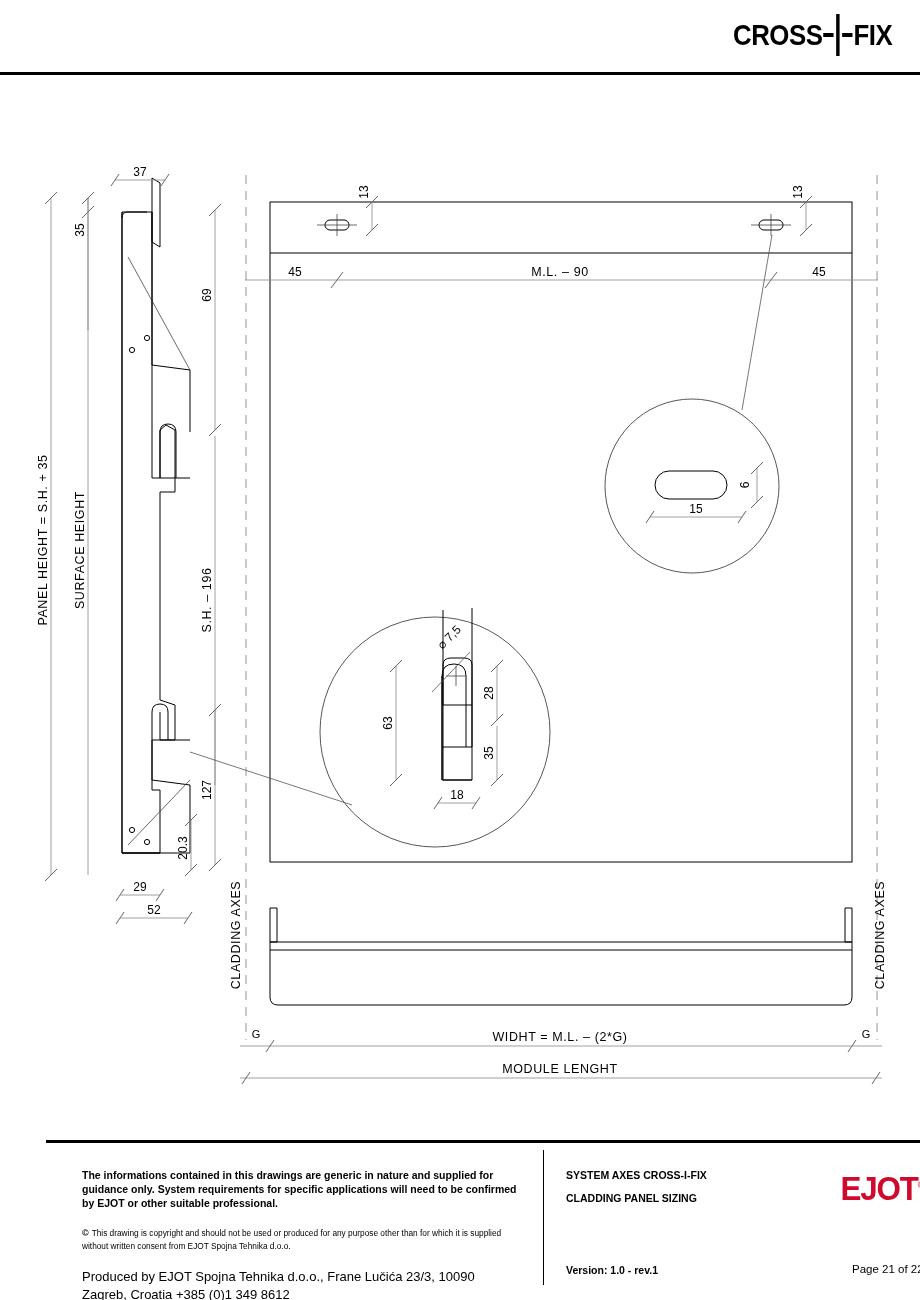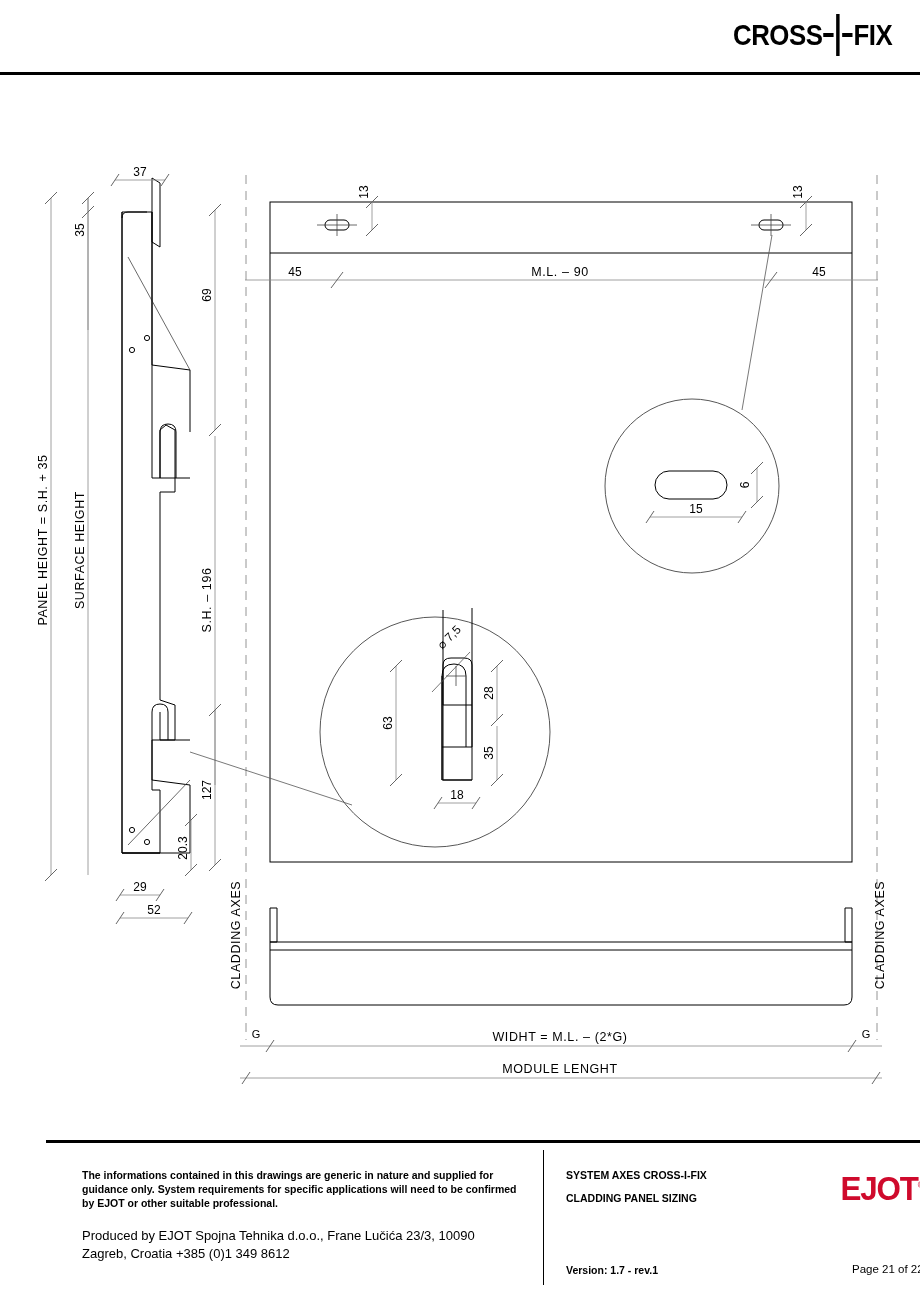--- a/index.html
+++ b/index.html
@@ -438,25 +438,28 @@
 
     </svg>
   </div>
 
   <div id="footer">
     <div id="footer-rule"></div>
     <div id="footer-divider"></div>
 
     <div id="footer-left">
       <p id="disclaimer-main">The informations contained in this drawings are generic in nature and supplied for guidance only. System requirements for specific applications will need to be confirmed by EJOT or other suitable professional.</p>
+      <p id="copyright-block">
+        <span class="csym">©</span><span>This drawing is copyright and should not be used or produced for any purpose other than for which it is supplied without written consent from EJOT Spojna Tehnika d.o.o.</span>
+      </p>
       <p id="produced-line">Produced by EJOT Spojna Tehnika d.o.o., Frane Lučića 23/3, 10090 Zagreb, Croatia +385 (0)1 349 8612</p>
     </div>
 
     <div id="footer-right">
       <div class="tb-line">SYSTEM AXES CROSS-I-FIX</div>
       <div class="tb-line" id="tb-title3">CLADDING PANEL SIZING</div>
-      <div id="tb-version">Version: 1.7 - rev.1</div>
+      <div id="tb-version">Version: 1.0 - rev.1</div>
       <div id="tb-page">Page 21 of 22</div>
       <div id="logo-ejot"><span>EJOT</span><span class="reg">®</span></div>
     </div>
   </div>
 
 </div>
 
 </body></html>

